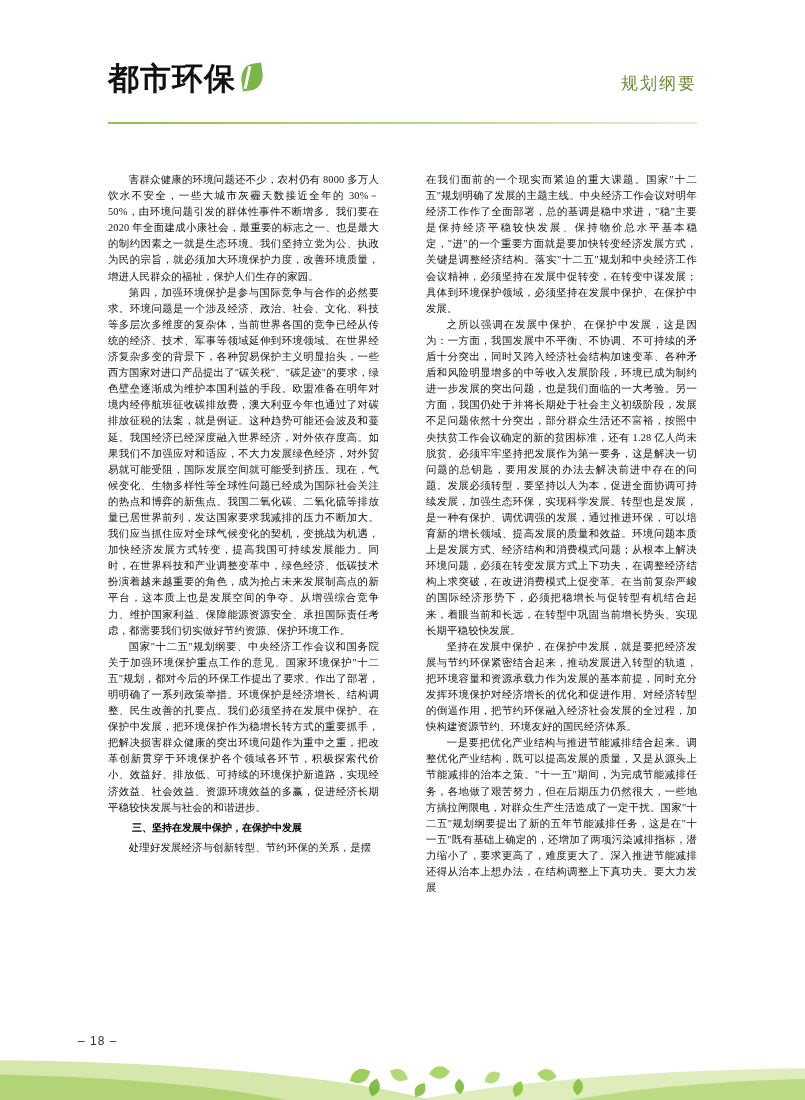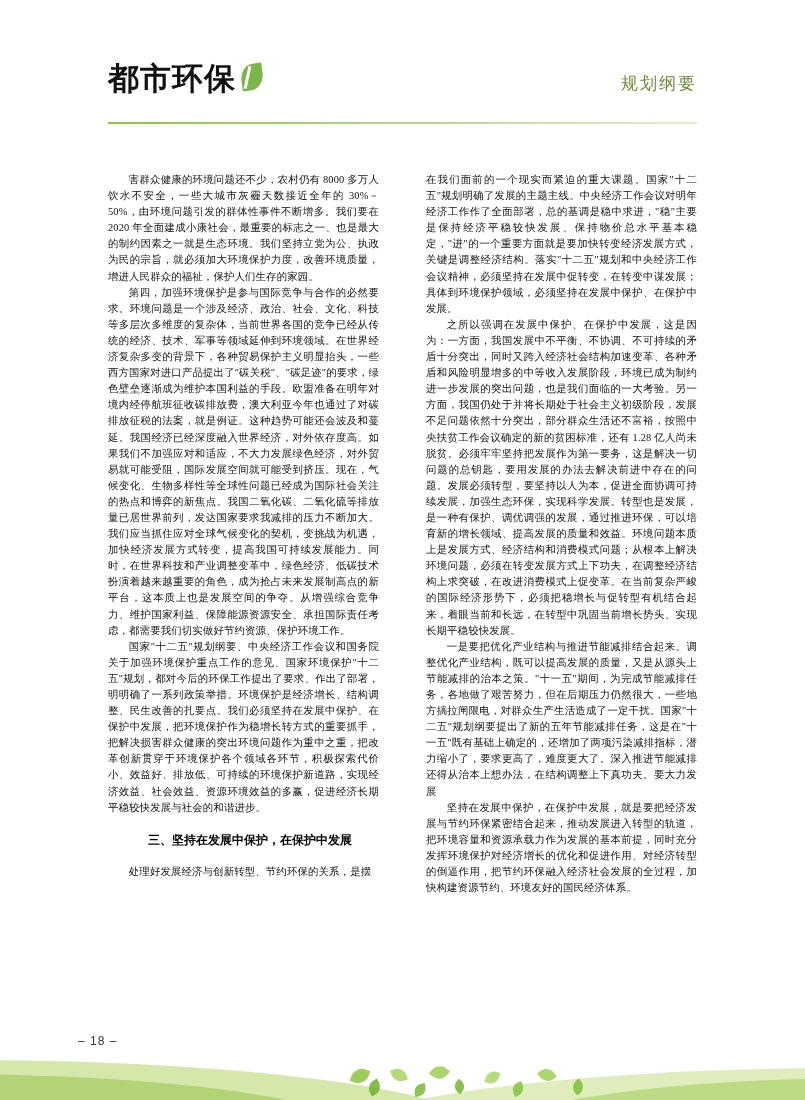--- a/index.html
+++ b/index.html
@@ -109,22 +109,22 @@
     letter-spacing: 0.15px;
     color: #111111;
   }
   p.indent {
     text-indent: 2em;
   }
   p.noindent {
     text-indent: 0;
   }
   h3.subhead {
-    margin: 16px;
-    font-size: 12px;
+    margin: 4px;
+    font-size: 10px;
     line-height: 16.1px;
     font-weight: bold;
     text-indent: 2em;
     font-family: "Liberation Serif", "DejaVu Serif", serif;
     color: #000000;
   }
 
   
   .page-number {
     position: absolute;
@@ -225,22 +225,22 @@
       <p class="indent">害群众健康的环境问题还不少，农村仍有 8000 多万人饮水不安全，一些大城市灰霾天数接近全年的 30%－50%，由环境问题引发的群体性事件不断增多。我们要在 2020 年全面建成小康社会，最重要的标志之一、也是最大的制约因素之一就是生态环境。我们坚持立党为公、执政为民的宗旨，就必须加大环境保护力度，改善环境质量，增进人民群众的福祉，保护人们生存的家园。</p>
       <p class="indent">第四，加强环境保护是参与国际竞争与合作的必然要求。环境问题是一个涉及经济、政治、社会、文化、科技等多层次多维度的复杂体，当前世界各国的竞争已经从传统的经济、技术、军事等领域延伸到环境领域。在世界经济复杂多变的背景下，各种贸易保护主义明显抬头，一些西方国家对进口产品提出了"碳关税"、"碳足迹"的要求，绿色壁垒逐渐成为维护本国利益的手段。欧盟准备在明年对境内经停航班征收碳排放费，澳大利亚今年也通过了对碳排放征税的法案，就是例证。这种趋势可能还会波及和蔓延。我国经济已经深度融入世界经济，对外依存度高。如果我们不加强应对和适应，不大力发展绿色经济，对外贸易就可能受阻，国际发展空间就可能受到挤压。现在，气候变化、生物多样性等全球性问题已经成为国际社会关注的热点和博弈的新焦点。我国二氧化碳、二氧化硫等排放量已居世界前列，发达国家要求我减排的压力不断加大。我们应当抓住应对全球气候变化的契机，变挑战为机遇，加快经济发展方式转变，提高我国可持续发展能力。同时，在世界科技和产业调整变革中，绿色经济、低碳技术扮演着越来越重要的角色，成为抢占未来发展制高点的新平台，这本质上也是发展空间的争夺。从增强综合竞争力、维护国家利益、保障能源资源安全、承担国际责任考虑，都需要我们切实做好节约资源、保护环境工作。</p>
       <p class="indent">国家"十二五"规划纲要、中央经济工作会议和国务院关于加强环境保护重点工作的意见、国家环境保护"十二五"规划，都对今后的环保工作提出了要求、作出了部署，明明确了一系列政策举措。环境保护是经济增长、结构调整、民生改善的扎要点。我们必须坚持在发展中保护、在保护中发展，把环境保护作为稳增长转方式的重要抓手，把解决损害群众健康的突出环境问题作为重中之重，把改革创新贯穿于环境保护各个领域各环节，积极探索代价小、效益好、排放低、可持续的环境保护新道路，实现经济效益、社会效益、资源环境效益的多赢，促进经济长期平稳较快发展与社会的和谐进步。</p>
       <h3 class="subhead">三、坚持在发展中保护，在保护中发展</h3>
       <p class="indent">处理好发展经济与创新转型、节约环保的关系，是摆</p>
     </div>
 
     <div class="col">
       <p class="noindent">在我们面前的一个现实而紧迫的重大课题。国家"十二五"规划明确了发展的主题主线。中央经济工作会议对明年经济工作作了全面部署，总的基调是稳中求进，"稳"主要是保持经济平稳较快发展、保持物价总水平基本稳定，"进"的一个重要方面就是要加快转变经济发展方式，关键是调整经济结构。落实"十二五"规划和中央经济工作会议精神，必须坚持在发展中促转变，在转变中谋发展；具体到环境保护领域，必须坚持在发展中保护、在保护中发展。</p>
       <p class="indent">之所以强调在发展中保护、在保护中发展，这是因为：一方面，我国发展中不平衡、不协调、不可持续的矛盾十分突出，同时又跨入经济社会结构加速变革、各种矛盾和风险明显增多的中等收入发展阶段，环境已成为制约进一步发展的突出问题，也是我们面临的一大考验。另一方面，我国仍处于并将长期处于社会主义初级阶段，发展不足问题依然十分突出，部分群众生活还不富裕，按照中央扶贫工作会议确定的新的贫困标准，还有 1.28 亿人尚未脱贫。必须牢牢坚持把发展作为第一要务，这是解决一切问题的总钥匙，要用发展的办法去解决前进中存在的问题。发展必须转型，要坚持以人为本，促进全面协调可持续发展，加强生态环保，实现科学发展。转型也是发展，是一种有保护、调优调强的发展，通过推进环保，可以培育新的增长领域、提高发展的质量和效益。环境问题本质上是发展方式、经济结构和消费模式问题；从根本上解决环境问题，必须在转变发展方式上下功夫，在调整经济结构上求突破，在改进消费模式上促变革。在当前复杂严峻的国际经济形势下，必须把稳增长与促转型有机结合起来，着眼当前和长远，在转型中巩固当前增长势头、实现长期平稳较快发展。</p>
+      <p class="indent">坚持在发展中保护，在保护中发展，就是要把经济发展与节约环保紧密结合起来，推动发展进入转型的轨道，把环境容量和资源承载力作为发展的基本前提，同时充分发挥环境保护对经济增长的优化和促进作用、对经济转型的倒逼作用，把节约环保融入经济社会发展的全过程，加快构建资源节约、环境友好的国民经济体系。</p>
       <p class="indent">一是要把优化产业结构与推进节能减排结合起来。调整优化产业结构，既可以提高发展的质量，又是从源头上节能减排的治本之策。"十一五"期间，为完成节能减排任务，各地做了艰苦努力，但在后期压力仍然很大，一些地方搞拉闸限电，对群众生产生活造成了一定干扰。国家"十二五"规划纲要提出了新的五年节能减排任务，这是在"十一五"既有基础上确定的，还增加了两项污染减排指标，潜力缩小了，要求更高了，难度更大了。深入推进节能减排还得从治本上想办法，在结构调整上下真功夫。要大力发展</p>
-      <p class="indent">坚持在发展中保护，在保护中发展，就是要把经济发展与节约环保紧密结合起来，推动发展进入转型的轨道，把环境容量和资源承载力作为发展的基本前提，同时充分发挥环境保护对经济增长的优化和促进作用、对经济转型的倒逼作用，把节约环保融入经济社会发展的全过程，加快构建资源节约、环境友好的国民经济体系。</p>
     </div>
 
   </div>
 
   <div class="page-number">– 18 –</div>
   <div class="footer-band">
     <span class="swoosh3"></span>
     <span class="swoosh4"></span>
     <span class="swoosh1"></span>
     <span class="swoosh2"></span>

